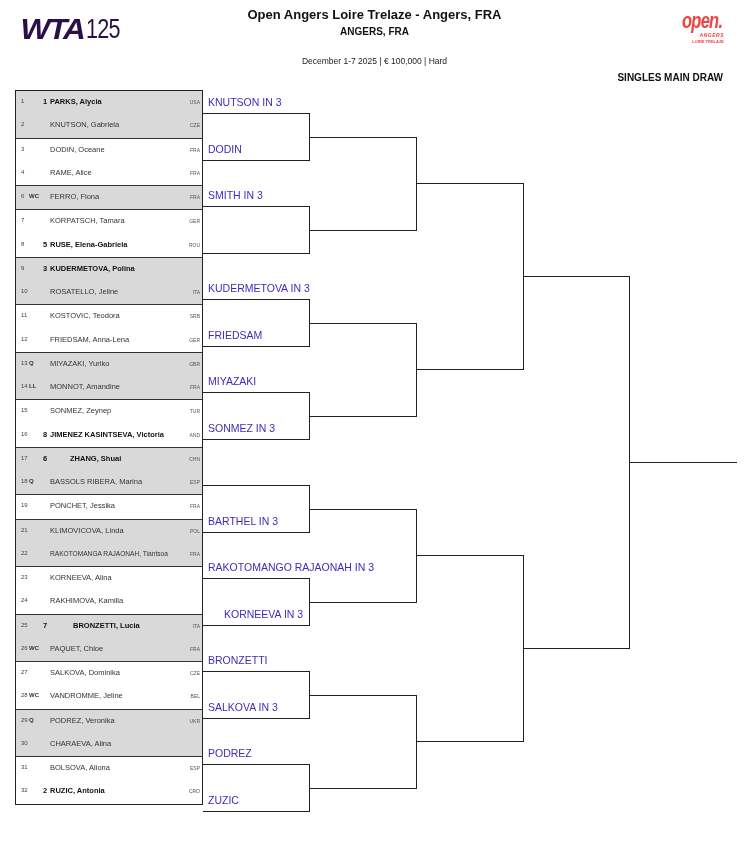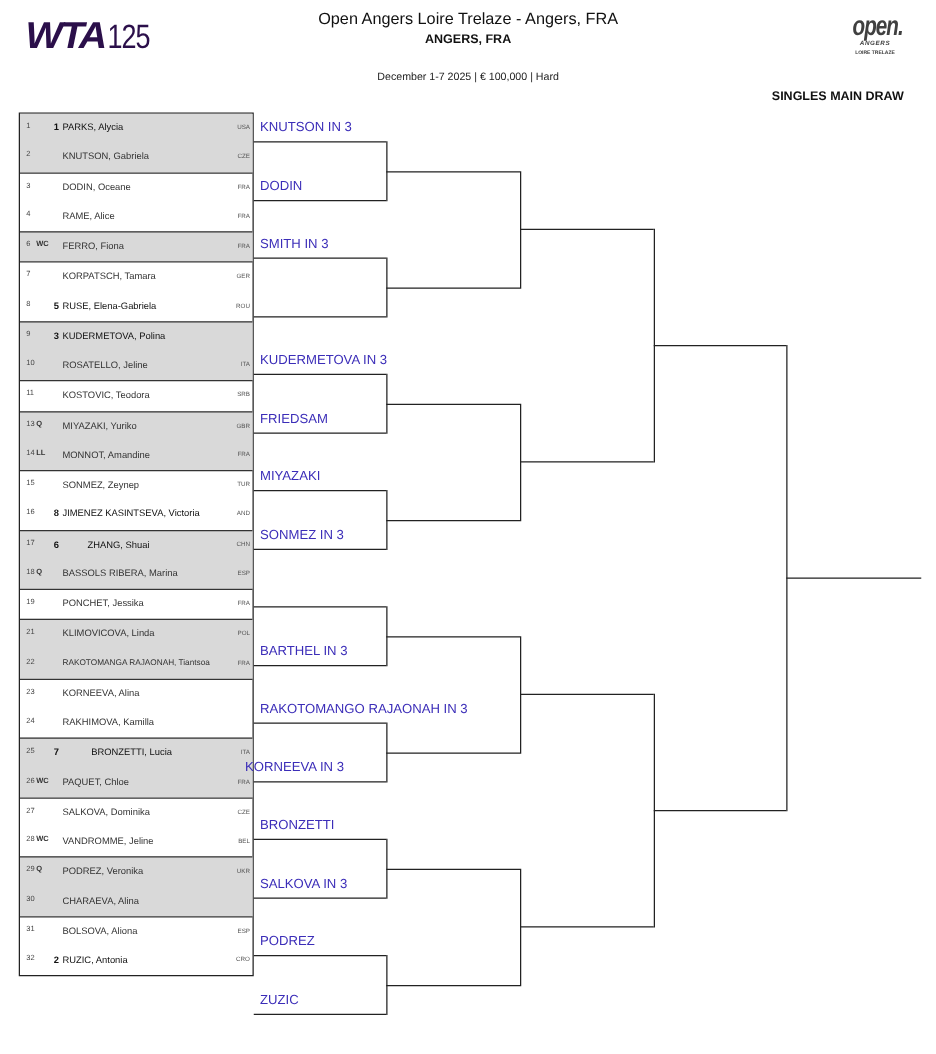--- a/index.html
+++ b/index.html
@@ -1,39 +1,39 @@
 <!DOCTYPE html>
 <html><head>
 <meta charset="utf-8">
 <style>
   html, body { margin:0; padding:0; background:#ffffff; }
   body { width:749px; height:843px; position:relative; overflow:hidden; font-family:"Liberation Sans", sans-serif; color:#222; }
   .logo-wta { position:absolute; left:22px; top:14px; height:30px; display:flex; align-items:flex-end; color:#2b0f4a; }
   .logo-wta .wta { font-family:"Liberation Sans", sans-serif; font-weight:900; font-style:italic; font-size:30px; letter-spacing:-2px; line-height:30px; transform:scaleX(1.05); }
   .logo-wta .num { font-family:"Liberation Sans", sans-serif; font-size:27px; line-height:30px; margin-left:4px; transform:scaleX(0.8); transform-origin:left; letter-spacing:-1px; }
-  .logo-open { position:absolute; left:676px; top:10px; width:48px; text-align:center; color:#404040; }
+  .logo-open { position:absolute; left:676px; top:10px; width:48px; text-align:right; color:#ef4444; }
   .logo-open .big { font-family:"Liberation Sans", sans-serif; font-weight:900; font-style:italic; font-size:22px; line-height:22px; letter-spacing:-1px; transform:scaleX(0.75); display:block; }
   .logo-open .s1 { font-size:5px; font-weight:bold; letter-spacing:0.5px; display:block; line-height:7px; font-style:italic; }
   .logo-open .s2 { font-size:4px; font-weight:bold; display:block; line-height:5px; }
   .hdr { position:absolute; left:0; width:749px; text-align:center; }
-  .hdr-title { top:7px; font-size:13px; font-weight:normal; color:#111; }
+  .hdr-title { top:7px; font-size:13px; font-weight:bold; color:#111; }
   .hdr-city { top:26px; font-size:10px; font-weight:bold; color:#111; }
   .hdr-info { top:56px; font-size:8.5px; color:#222; }
   .draw-label { position:absolute; right:26px; top:72px; font-size:10px; font-weight:bold; color:#111; }
 
   .table { position:absolute; left:15px; top:90px; width:188px; border:1px solid #222; box-sizing:border-box; }
   .pair { border-top:1px solid #333; box-sizing:border-box; }
   .pair:first-child { border-top:none; }
   .pair.shade { background:#d9d9d9; }
   .row { height:23.25px; position:relative; font-size:7.5px; color:#333; }
   .row .no { position:absolute; left:5px; top:7px; font-size:6px; color:#444; }
   .row .entry { position:absolute; left:13px; top:7px; font-size:6px; font-weight:bold; color:#333; }
   .row .seed { position:absolute; left:27px; top:6px; font-size:7.5px; font-weight:bold; color:#111; }
   .row .name { position:absolute; left:34px; top:6px; font-size:7.5px; color:#333; white-space:nowrap; }
-  .row .name.seeded { font-weight:normal; color:#111; }
+  .row .name.seeded { font-weight:bold; color:#111; }
   .row .name.small { font-size:6.6px; top:7px; }
   .row .ctry { position:absolute; right:2px; top:8px; font-size:5px; color:#555; }
 
   .line { position:absolute; background:#222; }
   .winner { position:absolute; font-size:10.5px; font-weight:normal; color:#3b2db8; white-space:nowrap; }
 </style>
 </head>
 <body>
 
 <div class="logo-wta">
@@ -124,20 +124,27 @@
         <span class="ctry">ITA</span>
       </div>
     </div>
     <div class="pair">
       <div class="row">
         <span class="no">11</span>
         <span class="entry"></span>
         <span class="seed"></span>
         <span class="name">KOSTOVIC, Teodora</span>
         <span class="ctry">SRB</span>
+      </div>
+      <div class="row">
+        <span class="no">12</span>
+        <span class="entry"></span>
+        <span class="seed"></span>
+        <span class="name">FRIEDSAM, Anna-Lena</span>
+        <span class="ctry">GER</span>
       </div>
     </div>
     <div class="pair shade">
       <div class="row">
         <span class="no">13</span>
         <span class="entry">Q</span>
         <span class="seed"></span>
         <span class="name">MIYAZAKI, Yuriko</span>
         <span class="ctry">GBR</span>
       </div>
@@ -339,18 +346,18 @@
     <div class="winner" style="left: 208px; top: 142.75px;">DODIN</div>
     <div class="winner" style="left: 208px; top: 189.25px;">SMITH IN 3</div>
     <div class="winner" style="left: 208px; top: 235.75px;"></div>
     <div class="winner" style="left: 208px; top: 282.25px;">KUDERMETOVA IN 3</div>
     <div class="winner" style="left: 208px; top: 328.75px;">FRIEDSAM</div>
     <div class="winner" style="left: 208px; top: 375.25px;">MIYAZAKI</div>
     <div class="winner" style="left: 208px; top: 421.75px;">SONMEZ IN 3</div>
     <div class="winner" style="left: 208px; top: 468.25px;"></div>
     <div class="winner" style="left: 208px; top: 514.75px;">BARTHEL IN 3</div>
     <div class="winner" style="left: 208px; top: 561.25px;">RAKOTOMANGO RAJAONAH IN 3</div>
-    <div class="winner" style="left: 196px; top: 607.75px;">KORNEEVA IN 3</div>
+    <div class="winner" style="left: 224px; top: 607.75px;">KORNEEVA IN 3</div>
     <div class="winner" style="left: 208px; top: 654.25px;">BRONZETTI</div>
     <div class="winner" style="left: 208px; top: 700.75px;">SALKOVA IN 3</div>
     <div class="winner" style="left: 208px; top: 747.25px;">PODREZ</div>
     <div class="winner" style="left: 208px; top: 793.75px;">ZUZIC</div>
   </div>
 
 </body></html>

